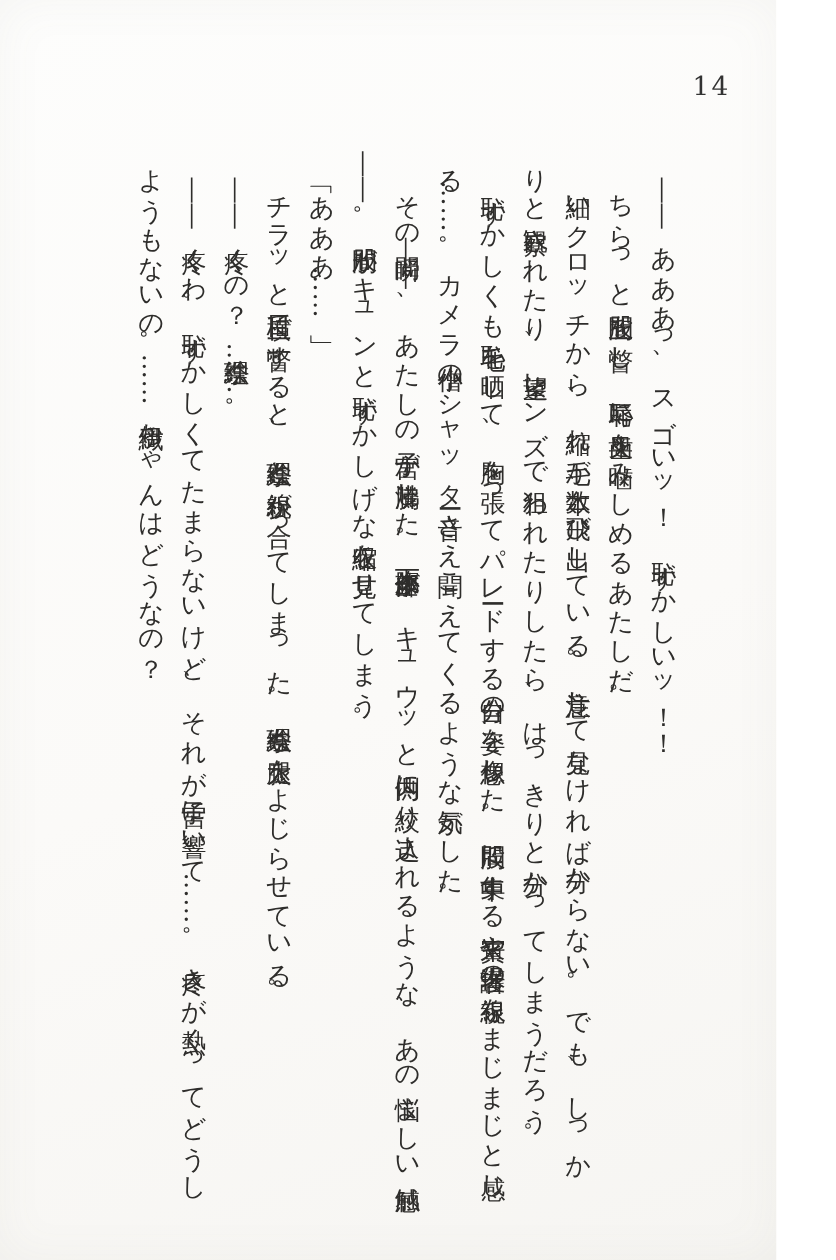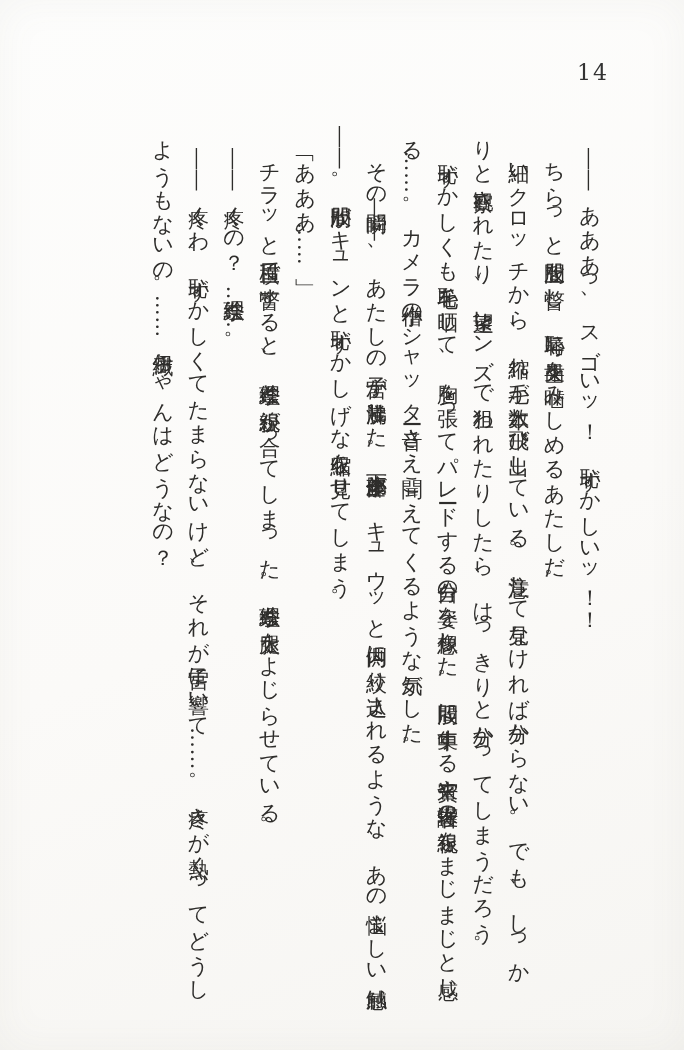--- a/index.html
+++ b/index.html
@@ -11,21 +11,20 @@
     background: #ffffff;
   }
   .page {
     position: relative;
     width: 647px;
     height: 1050px;
     background: linear-gradient(160deg, #fdfdfc 0%, #fbfaf8 55%, #f6f5f2 100%);
     box-shadow: inset 0 0 40px rgba(120,115,105,0.06);
     font-family: "DejaVu Serif", "Liberation Serif", serif;
     color: #2b2b2b;
-    padding-left: 37px;
   }
   .folio {
     position: absolute;
     top: 60px;
     left: 577px;
     font-size: 22px;
     letter-spacing: 2px;
     color: #333333;
     font-family: "DejaVu Serif", "Liberation Serif", serif;
   }

